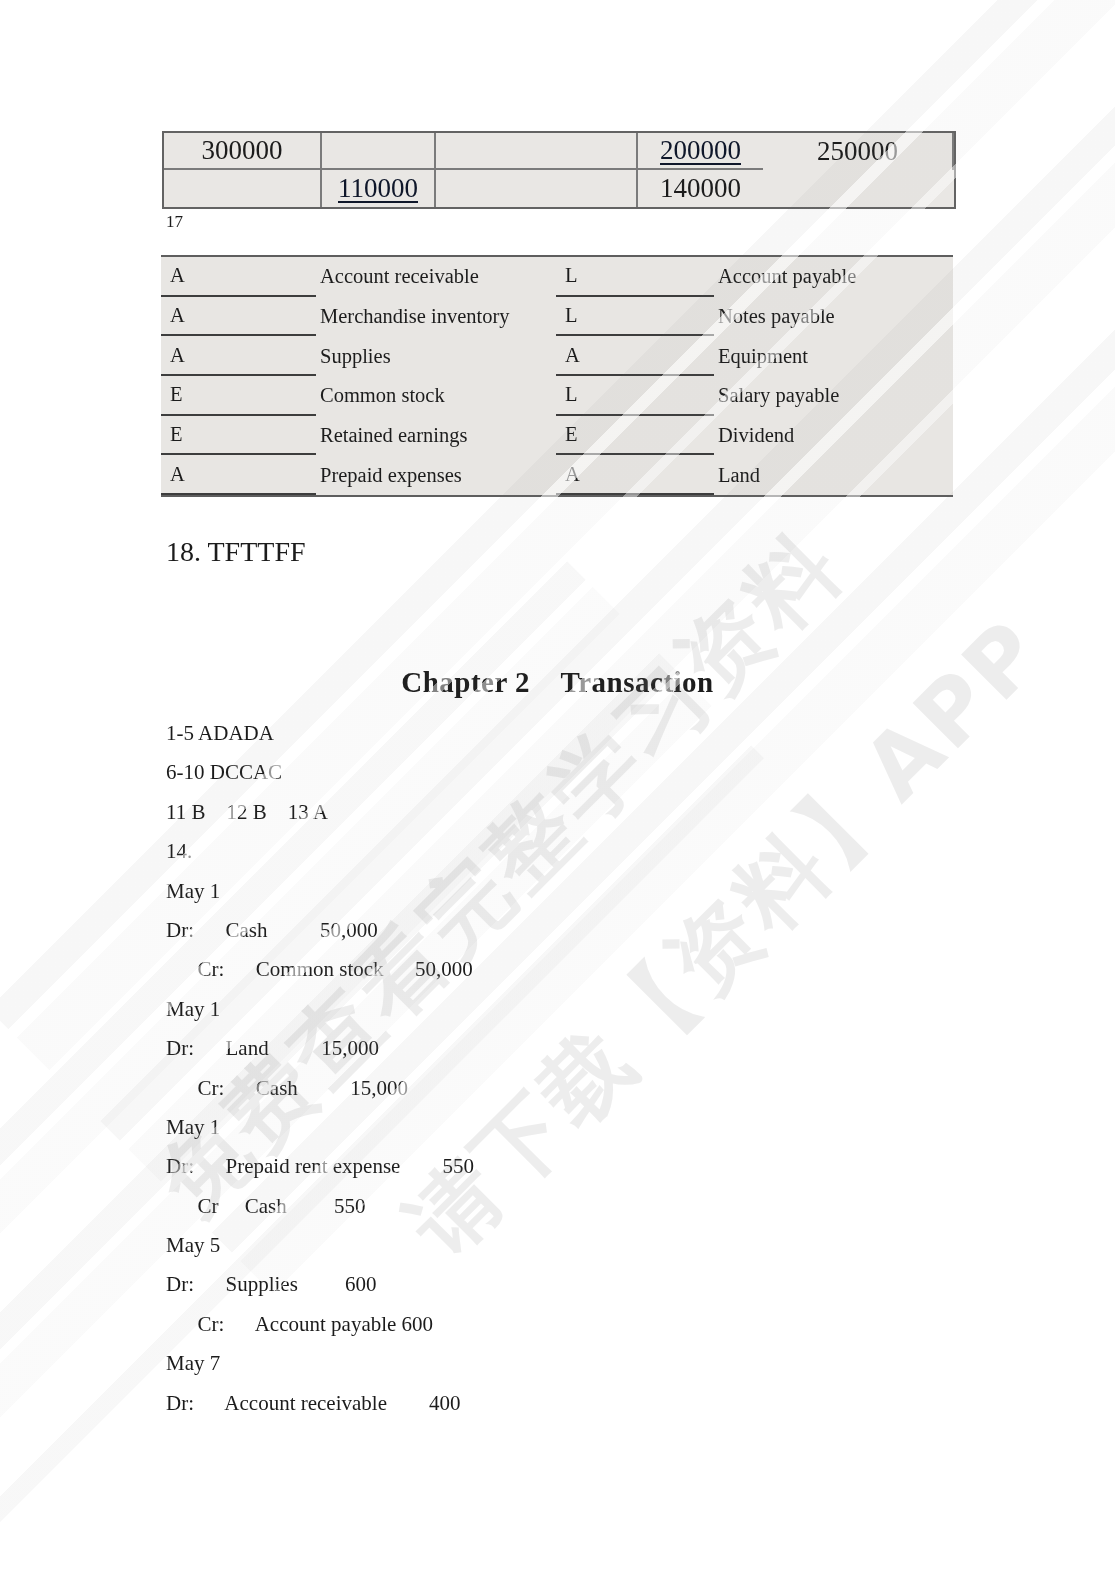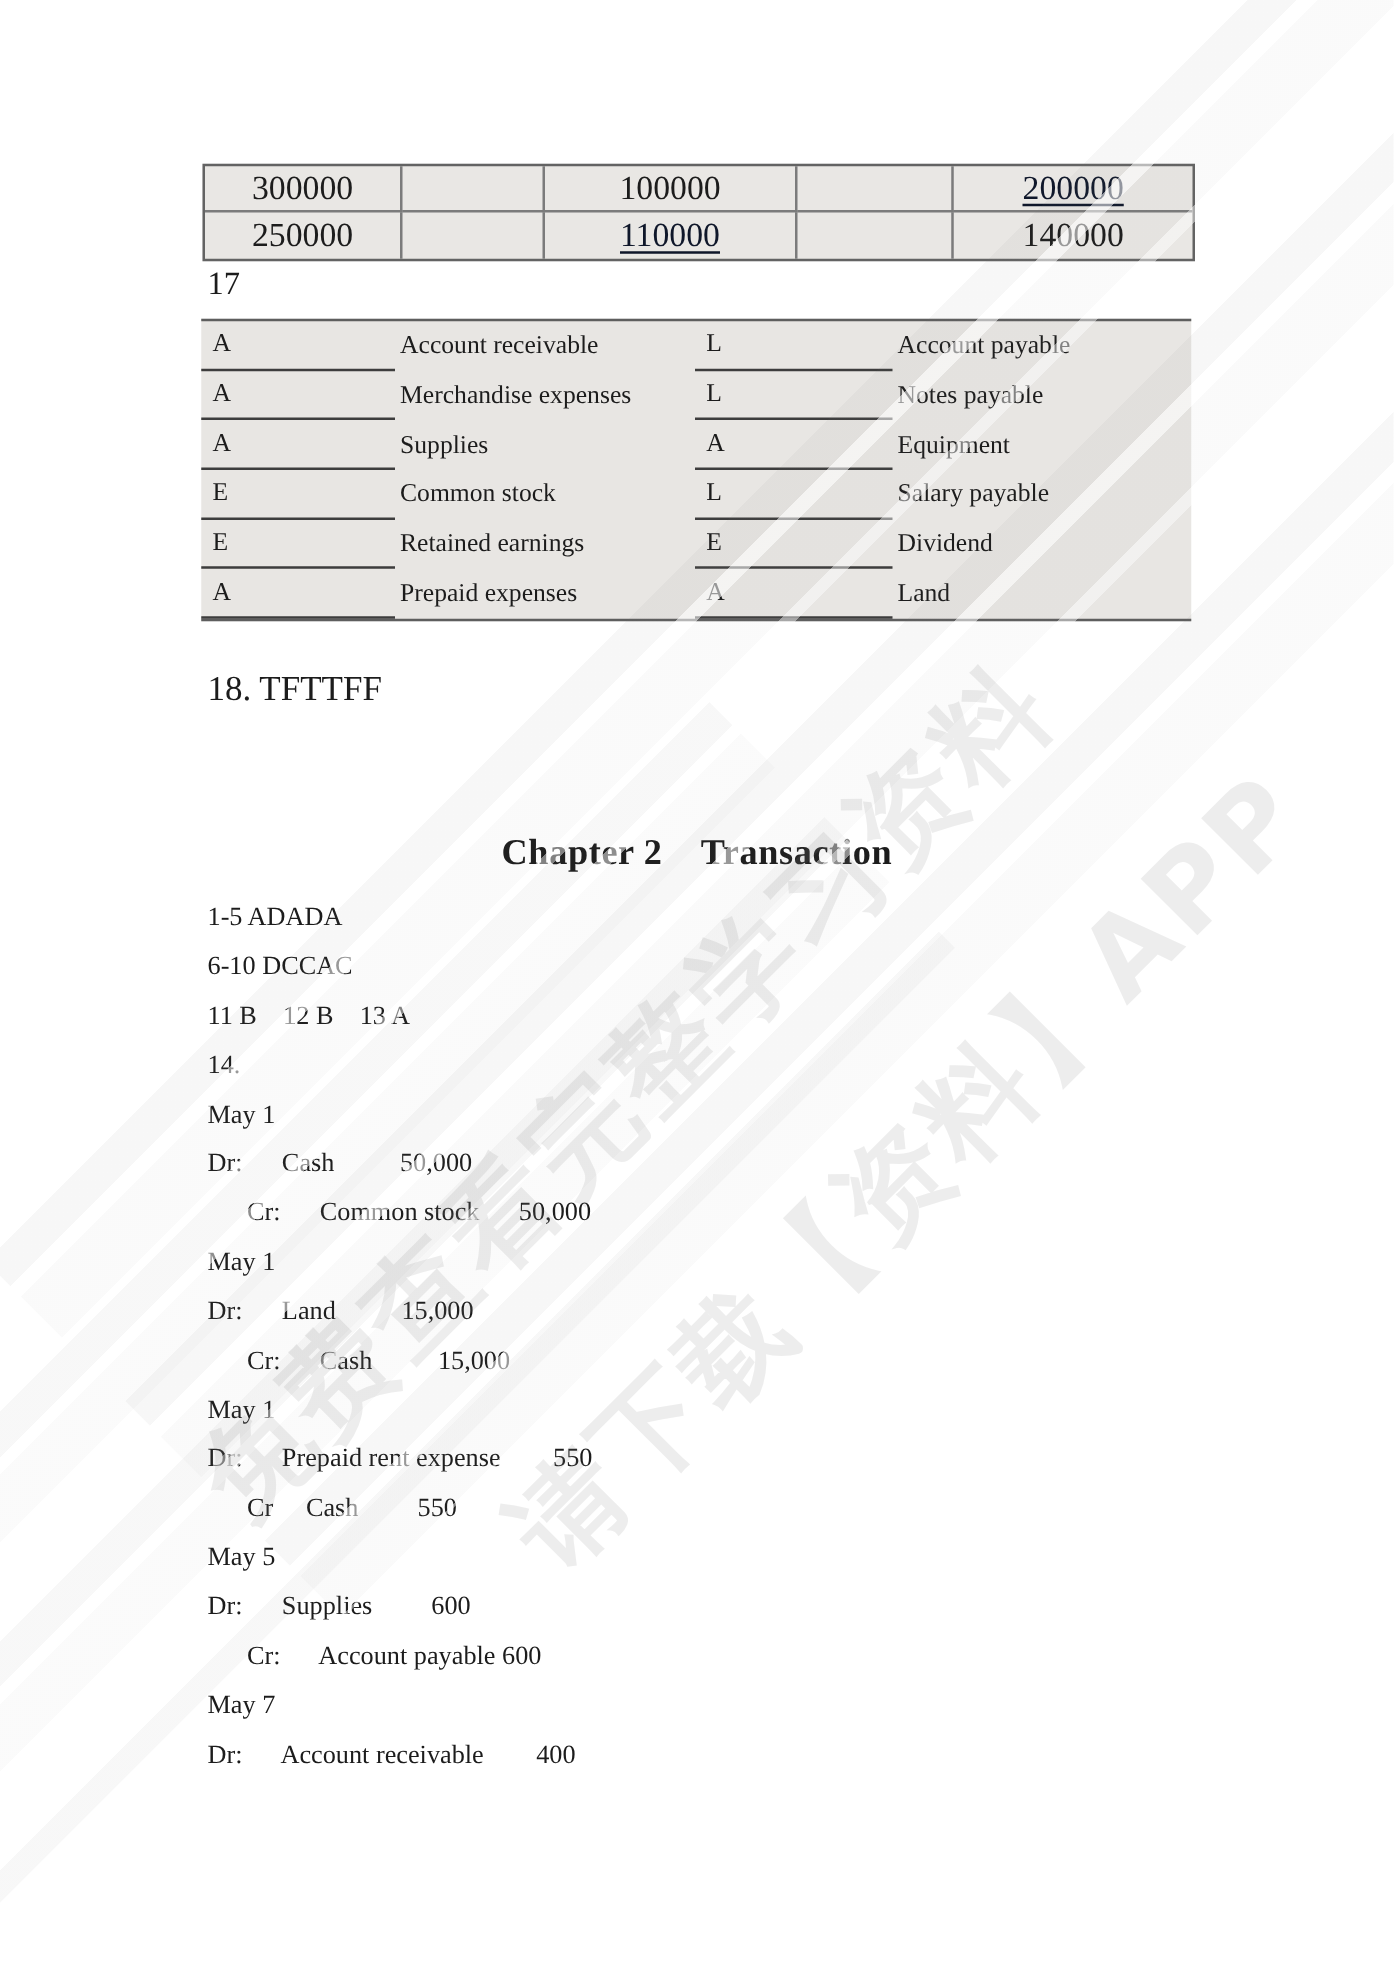--- a/index.html
+++ b/index.html
@@ -45,21 +45,21 @@
     font-size:27px;
   }
   .t1 .c{
     border-right:2px solid #7b7b7b;border-bottom:2px solid #7b7b7b;
     display:flex;align-items:center;justify-content:center;
   }
   .t1 .lastcol{border-right:none;}
   .t1 .lastrow{border-bottom:none;}
   .red{color:#0f172a;text-decoration:underline;text-decoration-thickness:2px;text-underline-offset:4px;}
   
-  .q17{position:absolute;left:166px;top:212px;font-size:26px;z-index:1;}
+  .q17{position:absolute;left:166px;top:212px;font-size:17px;z-index:1;}
   .q18{position:absolute;left:166px;top:536px;font-size:28px;z-index:1;}
   
   .t2{
     position:absolute;left:161px;top:255px;z-index:1;
     display:grid;grid-template-columns:155px 240px 158px 239px;
     grid-auto-rows:39.7px;background:rgba(231,229,226,0.95);
     border-top:2px solid #5e5e5e;border-bottom:2px solid #5e5e5e;
     font-size:20.5px;
   }
   .t2 .letter{
@@ -77,21 +77,20 @@
   .answers .ln{white-space:pre;height:39.4px;}
 </style>
 </head>
 <body>
 
 <div class="page">
 
   <div class="t1">
     <div class="c">300000</div>
     <div class="c"></div>
-    <div class="c">100000</div>
     <div class="c"></div>
     <div class="c lastcol">
         <span class="red">200000</span>
       </div>
     <div class="c lastrow">250000</div>
     <div class="c lastrow"></div>
     <div class="c lastrow">
         <span class="red">110000</span>
       </div>
     <div class="c lastrow"></div>
@@ -100,21 +99,21 @@
 
   <div class="q17">17</div>
 
   <div class="t2">
     <div class="letter">A</div>
     <div class="name">Account receivable</div>
     <div class="letter">L</div>
     <div class="name">Account payable</div>
 
     <div class="letter">A</div>
-    <div class="name">Merchandise expenses</div>
+    <div class="name">Merchandise inventory</div>
     <div class="letter">L</div>
     <div class="name">Notes payable</div>
 
     <div class="letter">A</div>
     <div class="name">Supplies</div>
     <div class="letter">A</div>
     <div class="name">Equipment</div>
 
     <div class="letter">E</div>
     <div class="name">Common stock</div>

